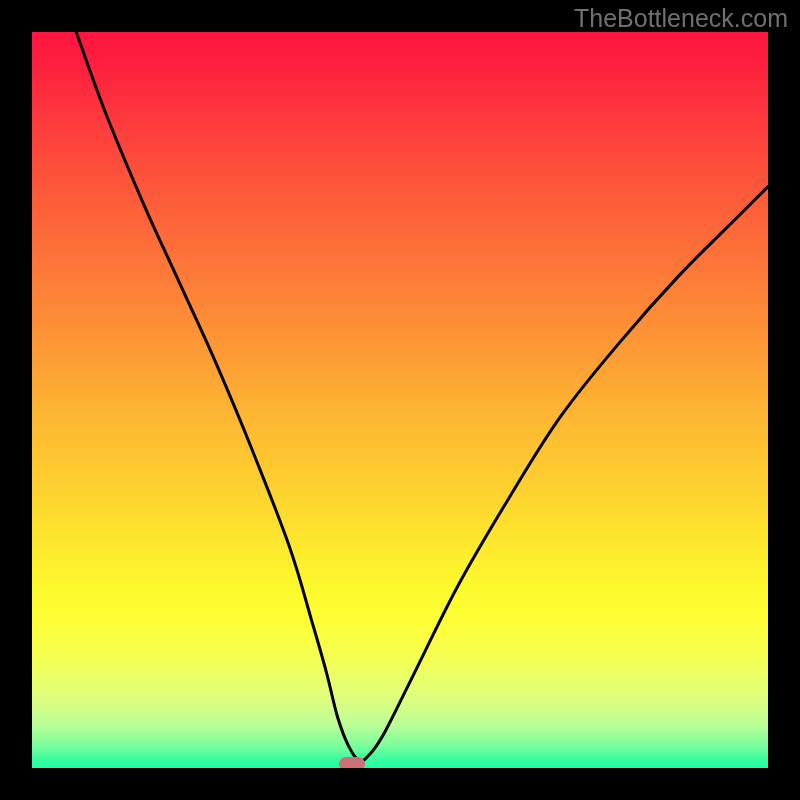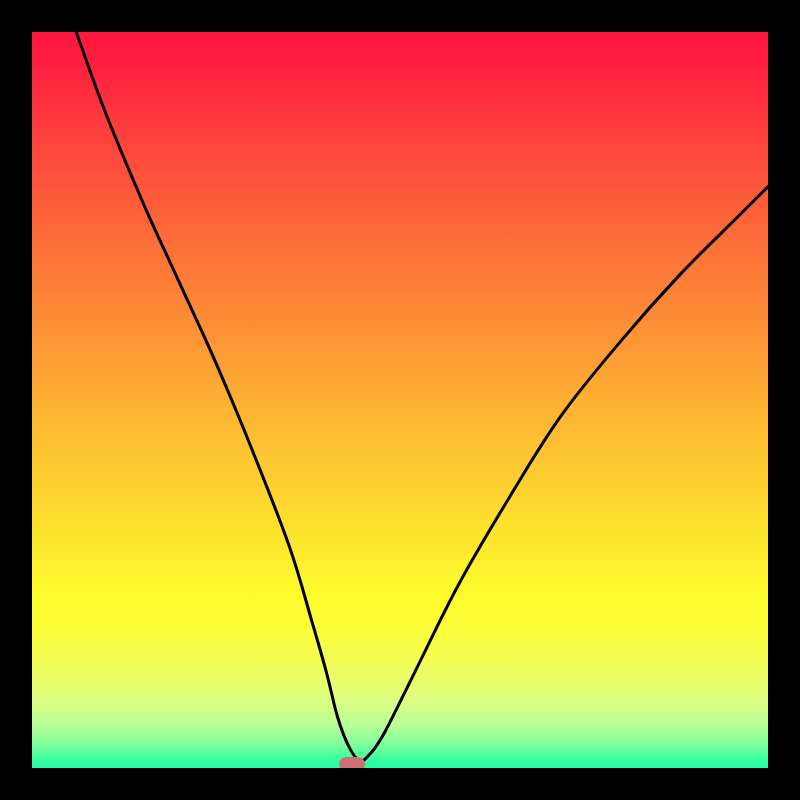--- a/index.html
+++ b/index.html
@@ -69,20 +69,21 @@
     height: 14px;
     border-radius: 7px;
     background: #cc6f77;
     transform: translate(-50%, -50%);
   }
 </style>
 </head>
 <body>
 
 <div class="chart-wrap">
+  <div class="watermark">TheBottleneck.com</div>
 
   <div class="plot-area">
     <div class="gradient-bg"></div>
 
     <svg class="curve" viewBox="0 0 736 736" preserveAspectRatio="none">
       <path d="M 44.2 0.0 C 49.5 14.6, 61.7 50.5, 73.6 81.0 C 85.5 111.4, 97.2 138.8, 110.4 169.3 C 123.6 199.8, 134.0 221.1, 147.2 250.2 C 160.4 279.4, 170.8 300.7, 184.0 331.2 C 197.2 361.7, 207.6 386.4, 220.8 419.5 C 234.0 452.6, 247.0 484.7, 257.6 515.2 C 268.2 545.7, 273.1 566.3, 279.7 588.8 C 286.3 611.3, 289.8 623.1, 294.4 640.3 C 299.0 657.5, 301.5 671.2, 305.4 684.5 C 309.4 697.7, 312.5 706.0, 316.5 713.9 C 320.5 721.9, 323.5 727.3, 327.5 728.6 C 331.5 730.0, 333.9 726.6, 338.6 721.3 C 343.2 716.0, 345.3 713.8, 353.3 699.2 C 361.2 684.6, 369.5 666.8, 382.7 640.3 C 396.0 613.8, 409.7 583.8, 426.9 552.0 C 444.1 520.2, 459.9 494.2, 478.4 463.7 C 496.9 433.2, 510.0 410.5, 529.9 382.7 C 549.8 354.9, 567.6 334.3, 588.8 309.1 C 610.0 283.9, 626.5 265.4, 647.7 242.9 C 668.9 220.4, 690.7 199.9, 706.6 184.0 C 722.5 168.1, 730.7 159.9, 736.0 154.6" fill="none" stroke="#000" stroke-width="3" stroke-linecap="round" stroke-linejoin="round"></path>
     </svg>
 
     <div class="marker" style="left: 320.16px; top: 732.32px; background: rgb(204, 111, 119);"></div>
   </div>

